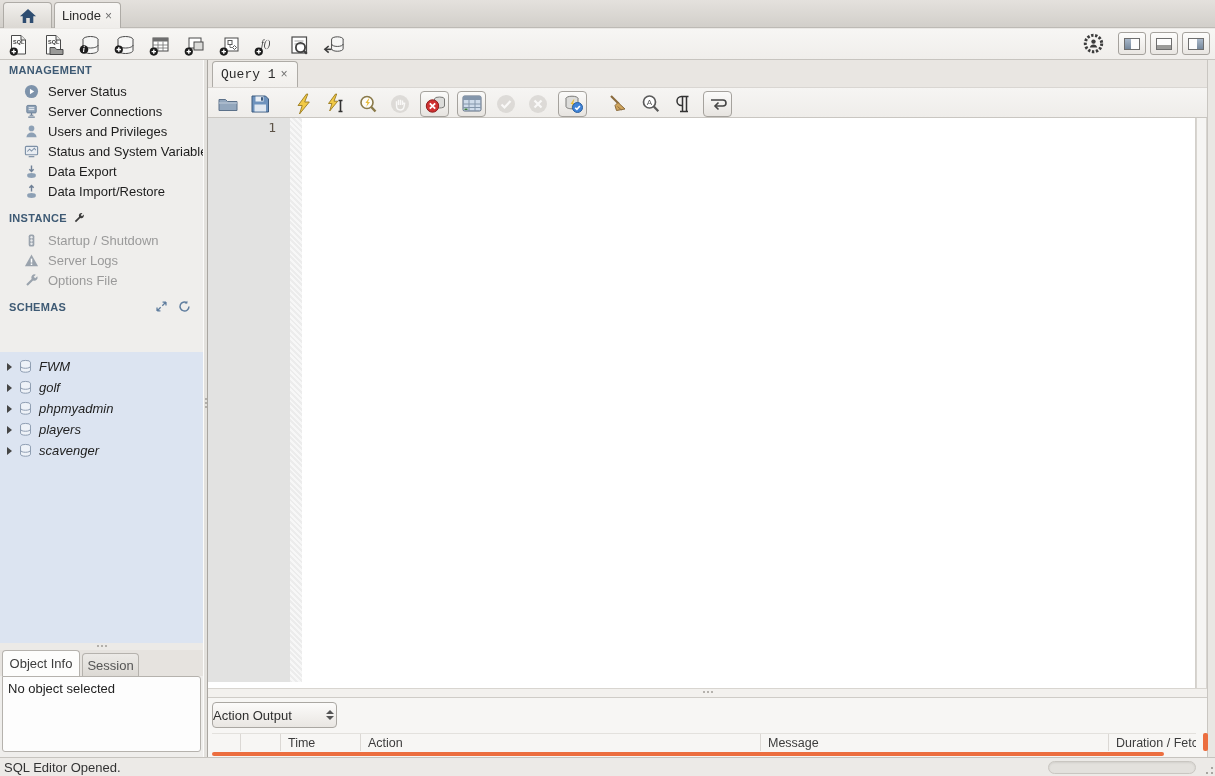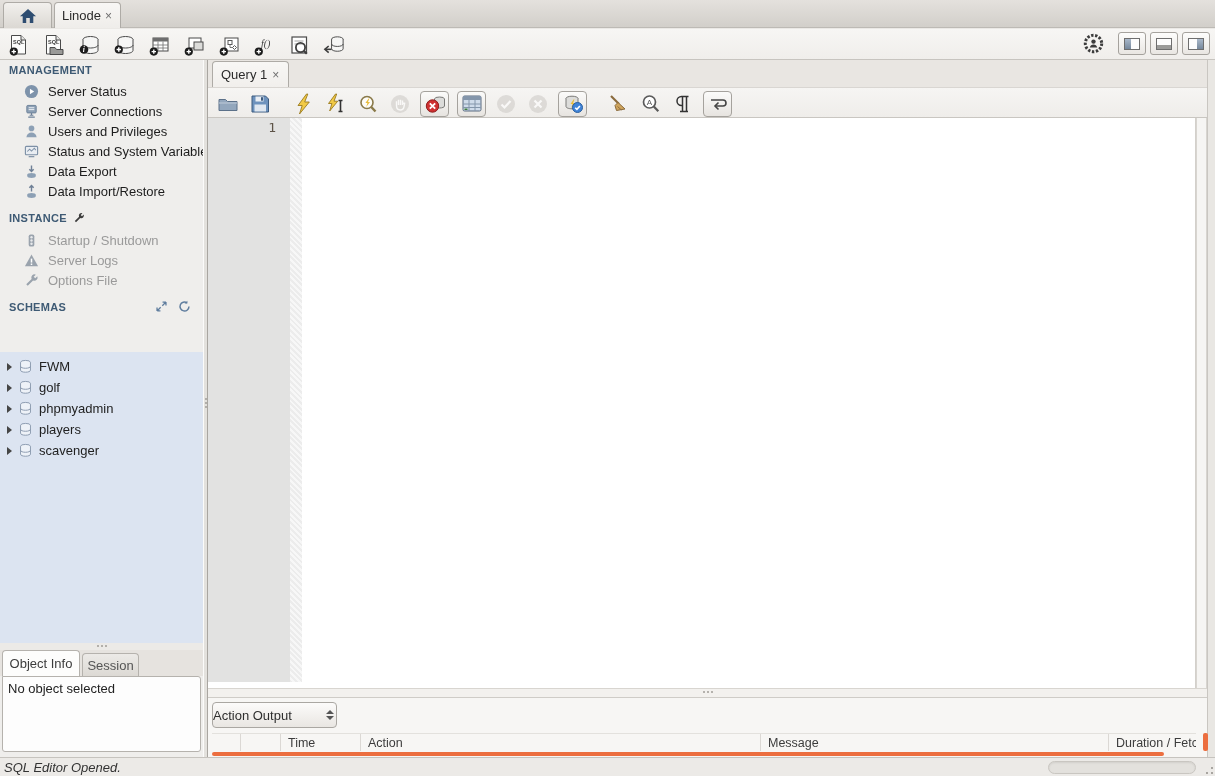--- a/index.html
+++ b/index.html
@@ -44,21 +44,21 @@
   .schemas-tools { position:absolute; top:301px; right:12px; display:flex; gap:10px; }
   .schemas-tools span { cursor:pointer; display:flex; }
   .filter-box { position:absolute; left:8px; top:322px; width:186px; height:23px; background:#fff;
                 border:1px solid #b5b2ae; border-radius:4px; display:flex; align-items:center; padding:0 4px; gap:4px; }
   .filter-box input { border:none; outline:none; flex:1; font-size:13px; color:#333; min-width:0;
                       font-family:"Liberation Sans",sans-serif; background:transparent; }
   .filter-box input::placeholder { color:#979797; }
   .schema-list { position:absolute; left:0; top:292px; width:203px; height:291px; background:#dce4f1; }
   .schema-list { top:292px; }
   .schema-row { height:21px; display:flex; align-items:center; gap:6px; padding-left:7px;
-                font-size:13px; color:#222; cursor:pointer; }
+                font-size:13px; color:#222; cursor:pointer;font-style:italic; }
   .tri { width:0; height:0; border-left:5px solid #454545; border-top:4px solid transparent;
          border-bottom:4px solid transparent; flex:none; }
   .sb-splitter { position:absolute; left:0; top:583px; width:203px; height:7px; background:#eceae7; }
   .grip-h { position:absolute; left:50%; top:2px; transform:translateX(-50%); display:flex; gap:2px; }
   .grip-h i, .grip-v i { width:2px; height:2px; background:#a09d97; border-radius:1px; display:block; }
   .info-tabs { position:absolute; left:0; top:590px; width:203px; height:26px; background:#e6e3df; }
   .itab { position:absolute; bottom:0; height:25px; display:flex; align-items:center; justify-content:center;
           font-size:13px; color:#3c3c3c; border:1px solid #b5b2ad; border-bottom:none;
           border-radius:4px 4px 0 0; cursor:pointer; }
   .itab.active { left:2px; width:78px; background:#fdfdfc; height:26px; z-index:2; }
@@ -67,21 +67,21 @@
                 border:1px solid #b5b2ad; border-radius:0 3px 3px 3px; font-size:13px; color:#222; padding:4px 5px; }
 
   
   .v-splitter { position:absolute; left:203px; top:60px; width:5px; height:697px;
                 background:#e3e1dd; border-left:1px solid #fbfbfa; border-right:1px solid #a9a6a1; }
   .grip-v { position:absolute; left:1px; top:338px; display:flex; flex-direction:column; gap:2px; }
 
   
   .main { position:absolute; left:208px; top:60px; width:1007px; height:697px; background:#eae8e4; }
   .right-strip { position:absolute; right:0; top:0; width:8px; height:697px; background:#e9e7e3; border-left:1px solid #c9c6c1; }
-  .qtab-row { position:absolute; left:0; top:0; width:999px; height:27px; background:#e9e6e2; }
+  .qtab-row { position:absolute; left:0; top:0; width:999px; height:27px; background:#e9e6e2;font-family:Liberation Mono, monospace; }
   .qtab { position:absolute; left:4px; top:1px; height:26px; min-width:64px; background:linear-gradient(#f8f7f5,#f1efec);
           border:1px solid #aeaba6; border-bottom:none; border-radius:4px 4px 0 0;
           display:flex; align-items:center; gap:4px; padding:0 8px; font-size:13px; color:#2b2b2b; }
   .sql-toolbar { position:absolute; left:0; top:27px; width:999px; height:31px;
                  background:linear-gradient(#f6f5f3,#efedea); border-top:1px solid #d9d6d2; border-bottom:1px solid #c9c6c1; }
   .st-icons { position:absolute; left:8px; top:2px; display:flex; align-items:center; gap:8px; height:27px; }
   .st-ic { width:24px; height:24px; display:flex; align-items:center; justify-content:center; cursor:pointer; }
   .st-ic.disabled { opacity:.55; cursor:default; }
   .st-btn { width:29px; height:26px; border:1px solid #a5a29d; border-radius:4px;
             background:linear-gradient(#fbfbfa,#e7e4e0); display:flex; align-items:center; justify-content:center; cursor:pointer; }
@@ -118,21 +118,21 @@
   .oh-cell { position:absolute; top:0; height:18px; display:flex; align-items:center; padding-left:7px;
              font-size:12.5px; color:#3c3c3c; border-left:1px solid #dbd8d4; white-space:nowrap; overflow:hidden; cursor:pointer; }
   .oh-cell:first-child { border-left:none; }
   .hscroll-output { position:absolute; left:4px; top:54px; width:952px; height:4px;
                     background:#ec6e3f; border-radius:2px; cursor:pointer; }
   .vscroll-output { position:absolute; left:995px; top:35px; width:5px; height:18px;
                     background:#ec6e3f; border-radius:2px; cursor:pointer; }
 
   
   .statusbar { position:absolute; left:0; top:757px; width:1215px; height:19px; background:#eceae7;
-               border-top:1px solid #c6c3be; font-size:13px; color:#333;font-style:italic; }
+               border-top:1px solid #c6c3be; font-size:13px; color:#333; }
   .status-text { position:absolute; left:4px; top:2px; }
   .progress-pill { position:absolute; left:1048px; top:3px; width:148px; height:13px; background:#e3e1dd;
                    border:1px solid #c9c6c1; border-radius:7px; box-shadow:inset 0 1px 2px rgba(0,0,0,.08); }
   .resize-grip { position:absolute; right:2px; bottom:2px; width:12px; height:12px; }
   .resize-grip i { position:absolute; width:2px; height:2px; background:#a8a5a0; }
 
   svg { display:block; }
 </style>
 </head>
 <body>

